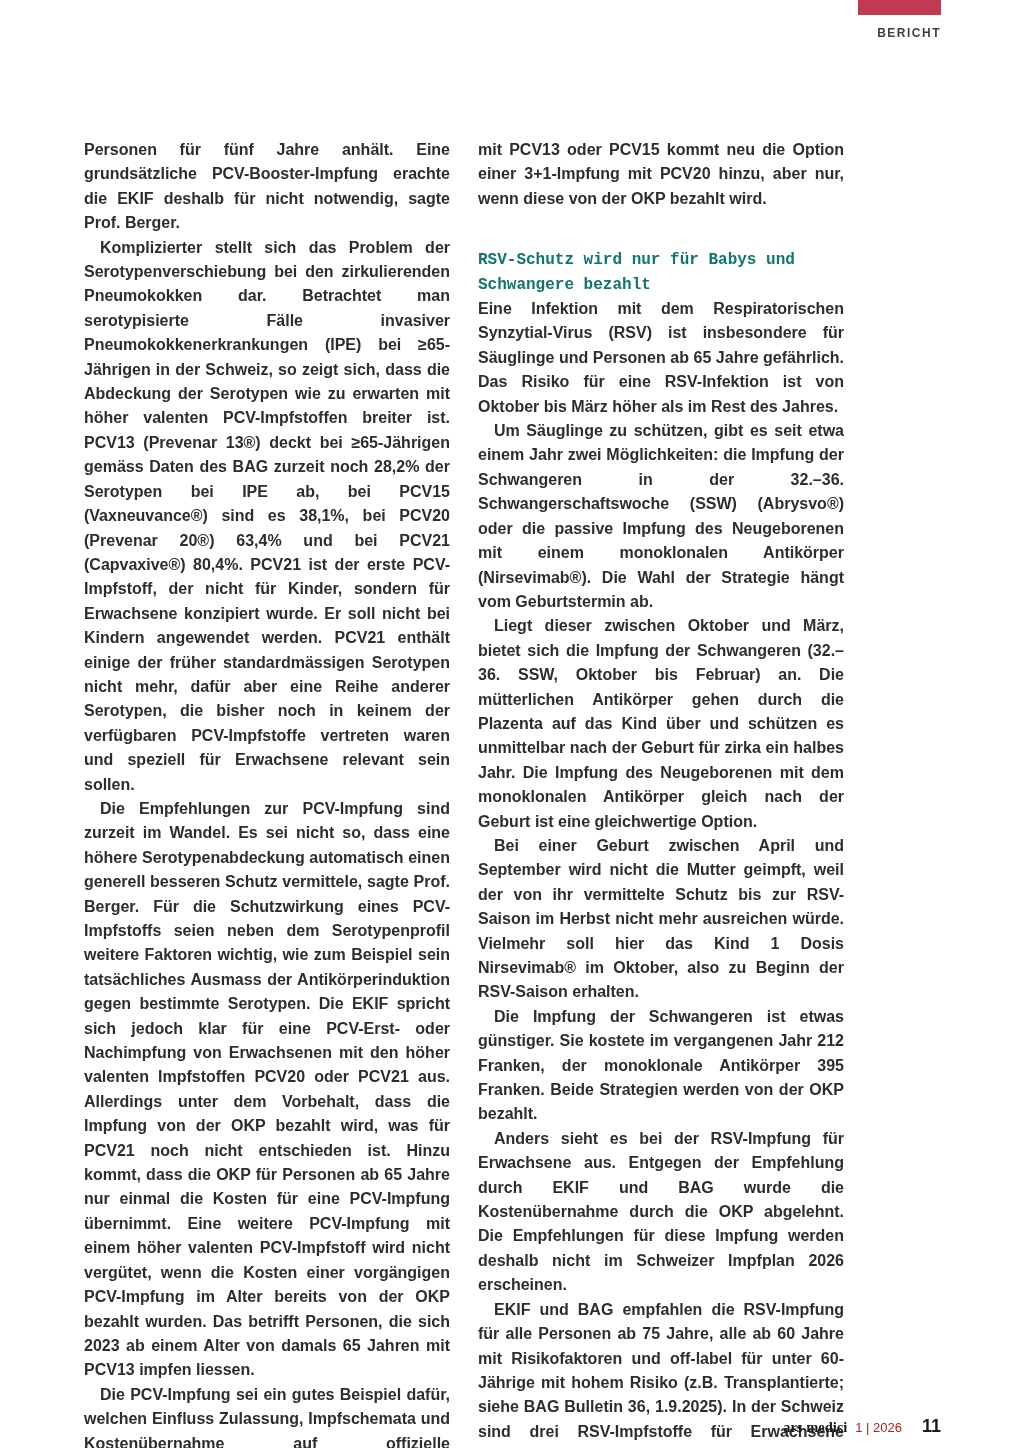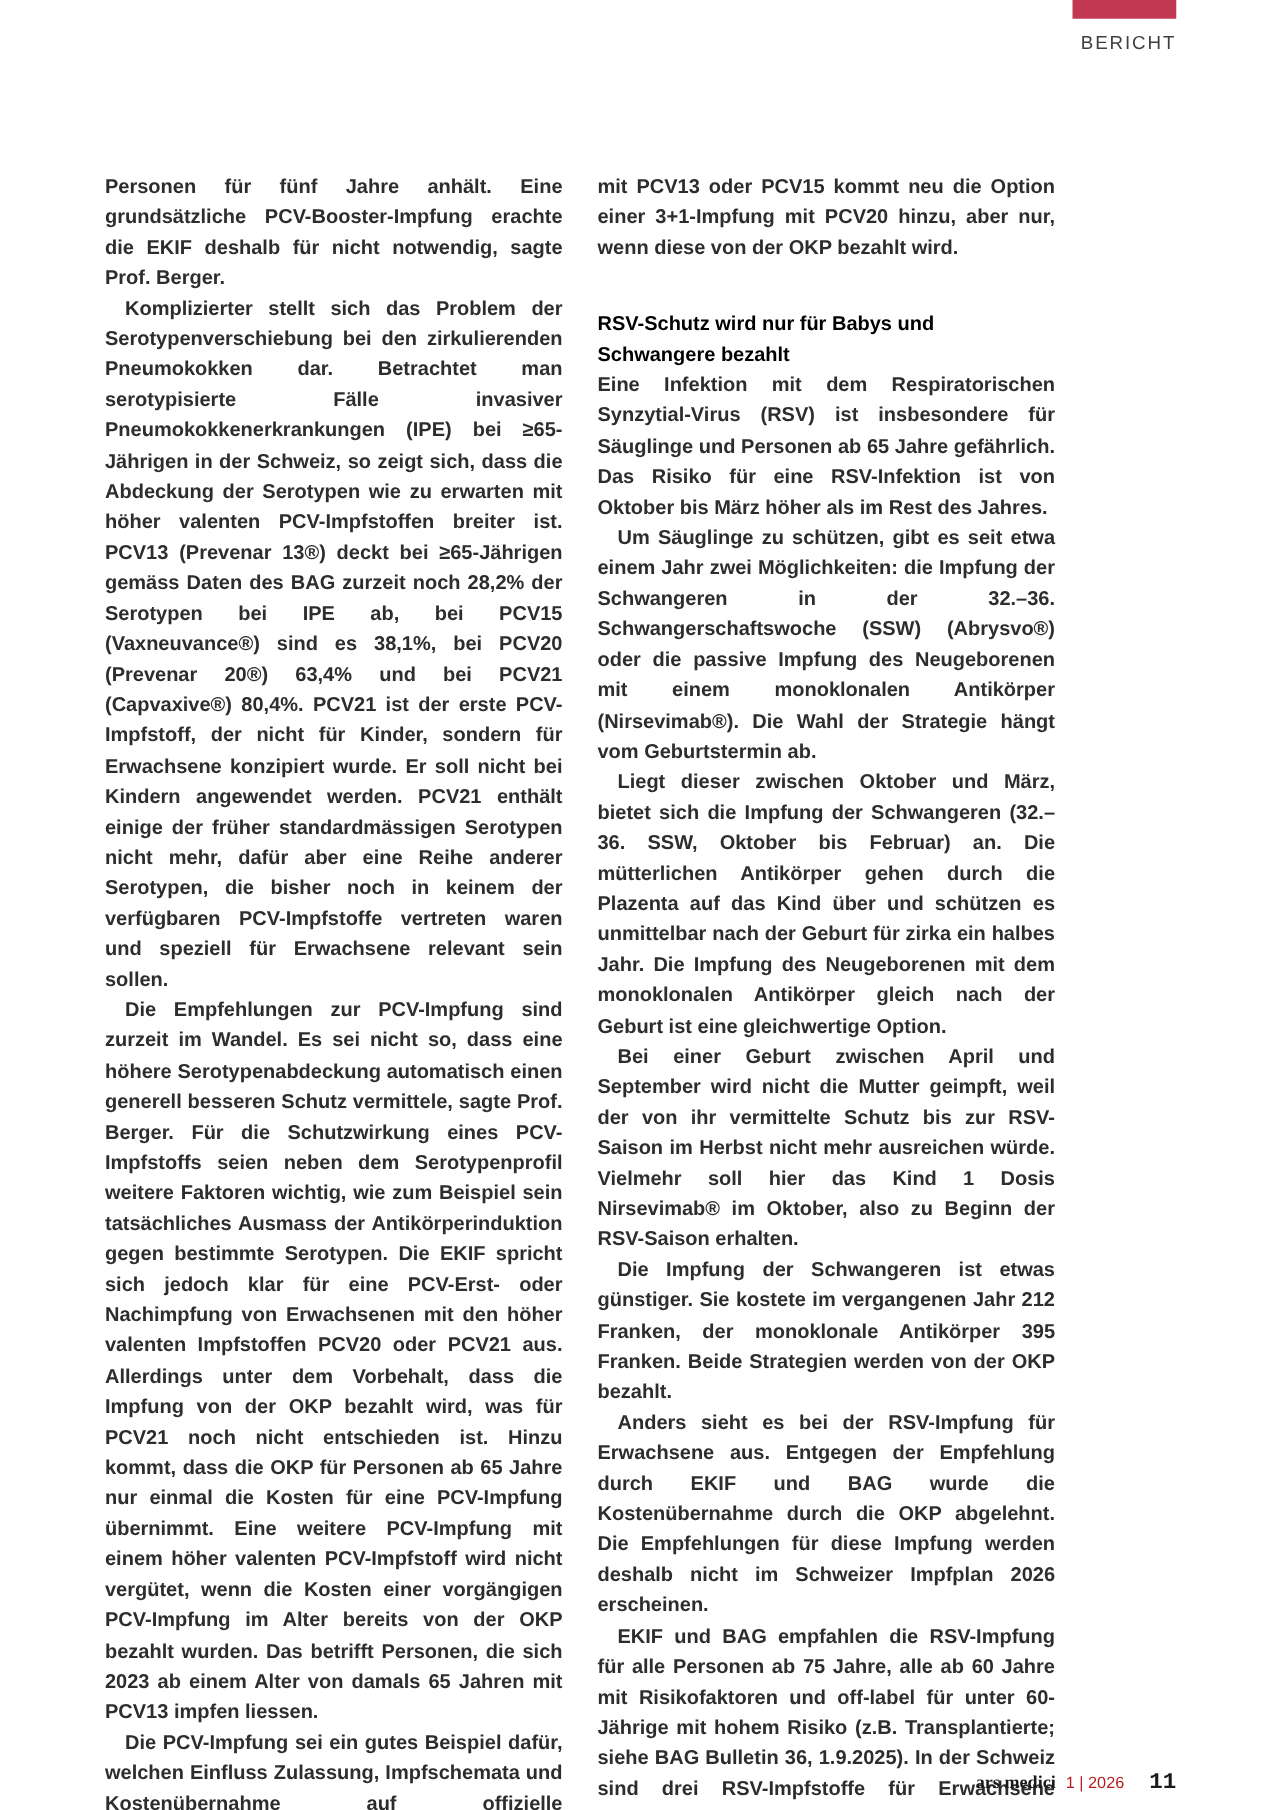--- a/index.html
+++ b/index.html
@@ -6,47 +6,47 @@
   body{
     width:1024px;height:1448px;position:relative;background:#ffffff;
     font-family:"Liberation Sans",sans-serif;overflow:hidden;
   }
   .accent-bar{
     position:absolute;top:0;left:858px;width:83px;height:15px;
     background:var(--accent,#c23a52);
   }
   .section-label{
     position:absolute;top:26px;right:83px;
-    font-size:15px;letter-spacing:1.5px;color:#3f3f3f;font-weight:400;
+    font-size:12px;letter-spacing:1.5px;color:#3f3f3f;font-weight:700;
   }
   .article{
     position:absolute;top:138px;left:84px;width:760px;
     display:flex;gap:28px;
   }
   .col{width:366px;color:#2d2d2d;font-size:16px;line-height:24.4px;
     text-align:justify;}
   .para{margin:0;position:relative;white-space:pre-line;font-weight:bold;}
   .body-indent{text-indent:16px;}
   .heading{
-    font-weight:700;color:#000000;text-align:left;
-    margin:37px 0 0 0;white-space:normal;
+    font-weight:700;color:#0f766e;text-align:left;
+    margin:37px 0 0 0;white-space:normal;font-family:Liberation Mono, monospace;
   }
   .heading + .para{margin-top:0;}
   .bullet{padding-left:14px;text-indent:0;}
   .bullet::before{
     content:"";position:absolute;left:2px;top:10px;width:5px;height:5px;
     background:var(--accent,#c23a52);border-radius:1px;
   }
   .footer{
     position:absolute;top:1416px;right:83px;
     display:flex;align-items:baseline;gap:8px;color:#1a1a1a;
   }
   .footer .journal{font-family:"Liberation Serif",serif;font-weight:700;font-size:14.5px;}
   .footer .issue{font-size:13px;color:#b91c1c;}
-  .footer .pagenum{font-family:Liberation Mono, monospace;font-weight:700;font-size:18px;margin-left:12px;}
+  .footer .pagenum{font-family:Liberation Sans, sans-serif;font-weight:700;font-size:18px;margin-left:12px;}
 </style>
 </head>
 <body>
 
 <div class="accent-bar"></div>
 <div class="section-label">BERICHT</div>
 
 <div class="article">
   <div class="col">
       <p class="para body">Personen für fünf Jahre anhält. Eine grundsätzliche PCV-Booster-Impfung erachte die EKIF deshalb für nicht notwendig, sagte Prof. Berger.</p>

